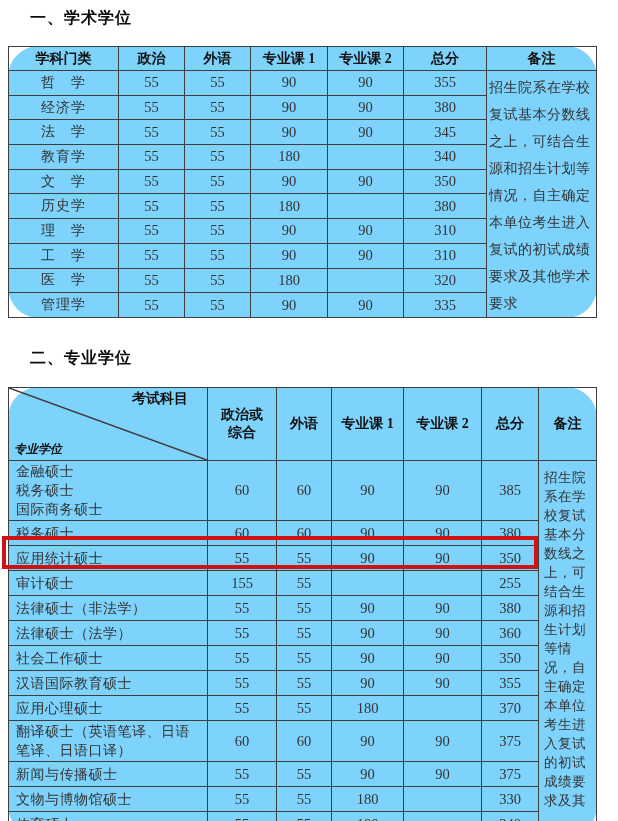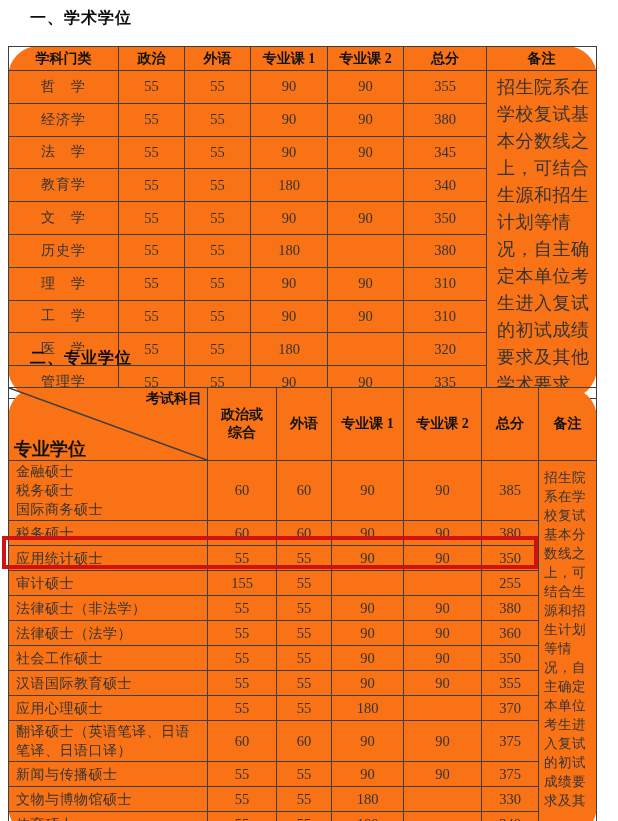--- a/index.html
+++ b/index.html
@@ -8,46 +8,46 @@
     font-family:"Liberation Serif","DejaVu Serif",serif;color:#2f2f2f;
   }
   .sec-title{
     position:absolute;left:30px;margin:0;font-size:16px;font-weight:bold;color:#0d0d0d;
     letter-spacing:1px;
   }
   #title1{top:8px;}
   #title2{top:348px;}
   table{
     position:absolute;left:8px;border-collapse:collapse;table-layout:fixed;
-    width:588px;background:#f97316;border-radius:31px;
+    width:588px;background:#7dd3fc;border-radius:31px;
   }
   #tbl1{top:46px;}
   #tbl2{top:387px;}
   th,td{
     border:1px solid #3e3e3e;font-size:14px;text-align:center;vertical-align:middle;
     padding:1px 4px;overflow:hidden;white-space:pre-line;color:#333;
   }
   th{font-weight:bold;color:#111;line-height:18px;}
   #tbl1 th{height:21px;}
   #tbl1 td{height:21px;}
   #tbl2 th{height:39px;}
   #tbl2 td{height:22px;line-height:19px;}
   .subject{letter-spacing:1px;margin-left:47px;}
   .major{text-align:left;padding-left:7px;letter-spacing:0.5px;margin-left:36px;}
   .num{font-size:14.5px;}
   .remark{
     text-align:left;vertical-align:top;letter-spacing:0.5px;
   }
-  .remark1{font-size:18px;line-height:27px;padding:3px 4px 0 10px;}
+  .remark1{font-size:14px;line-height:27px;padding:3px 4px 0 2px;}
   .remark2{font-size:13.5px;line-height:21px;padding:7px 3px 0 5px;}
   
   .corner{position:relative;padding:0;}
   .corner svg{position:absolute;left:0;top:0;width:100%;height:100%;}
-  .corner .lbl-top{position:absolute;right:5px;top:2px;font-weight:bold;font-size:14px;}
-  .corner .lbl-bottom{position:absolute;left:5px;bottom:2px;font-weight:bold;font-size:18px;}
+  .corner .lbl-top{position:absolute;right:19px;top:2px;font-weight:bold;font-size:14px;}
+  .corner .lbl-bottom{position:absolute;left:5px;bottom:2px;font-weight:bold;font-size:12px;font-style:italic;}
   
   .hl-box{
     position:absolute;left:2px;top:536px;width:528px;height:25px;
     border:4px solid #d01212;pointer-events:none;background:transparent;
   }
 </style>
 </head>
 <body>
 
 <div class="page">

